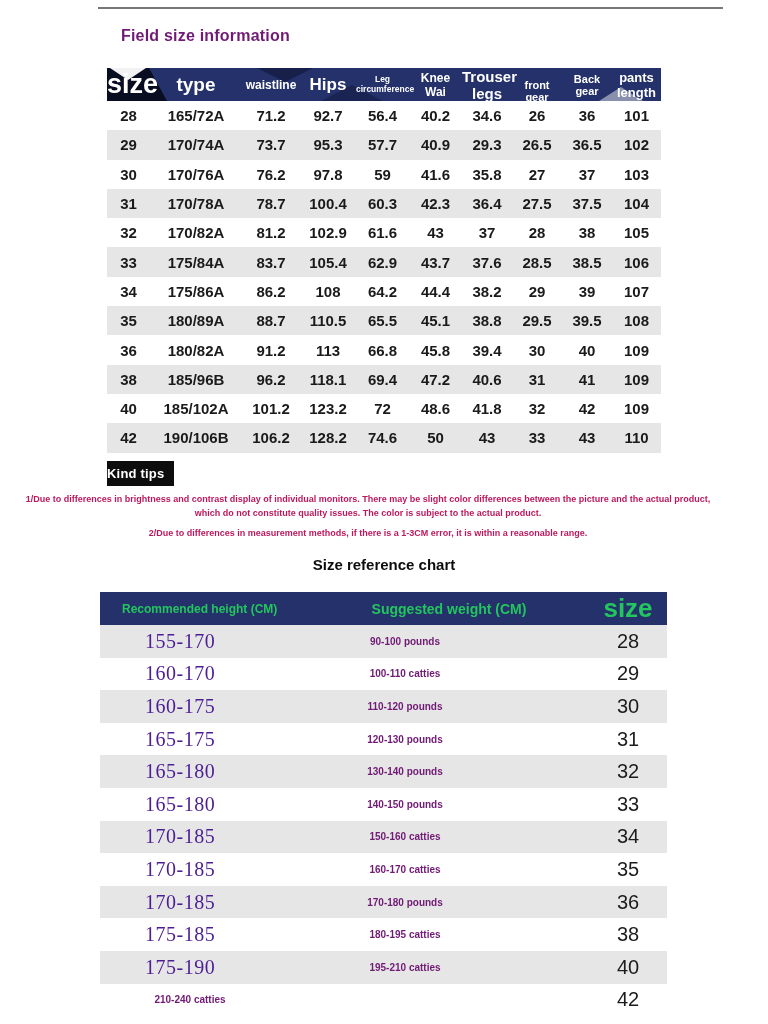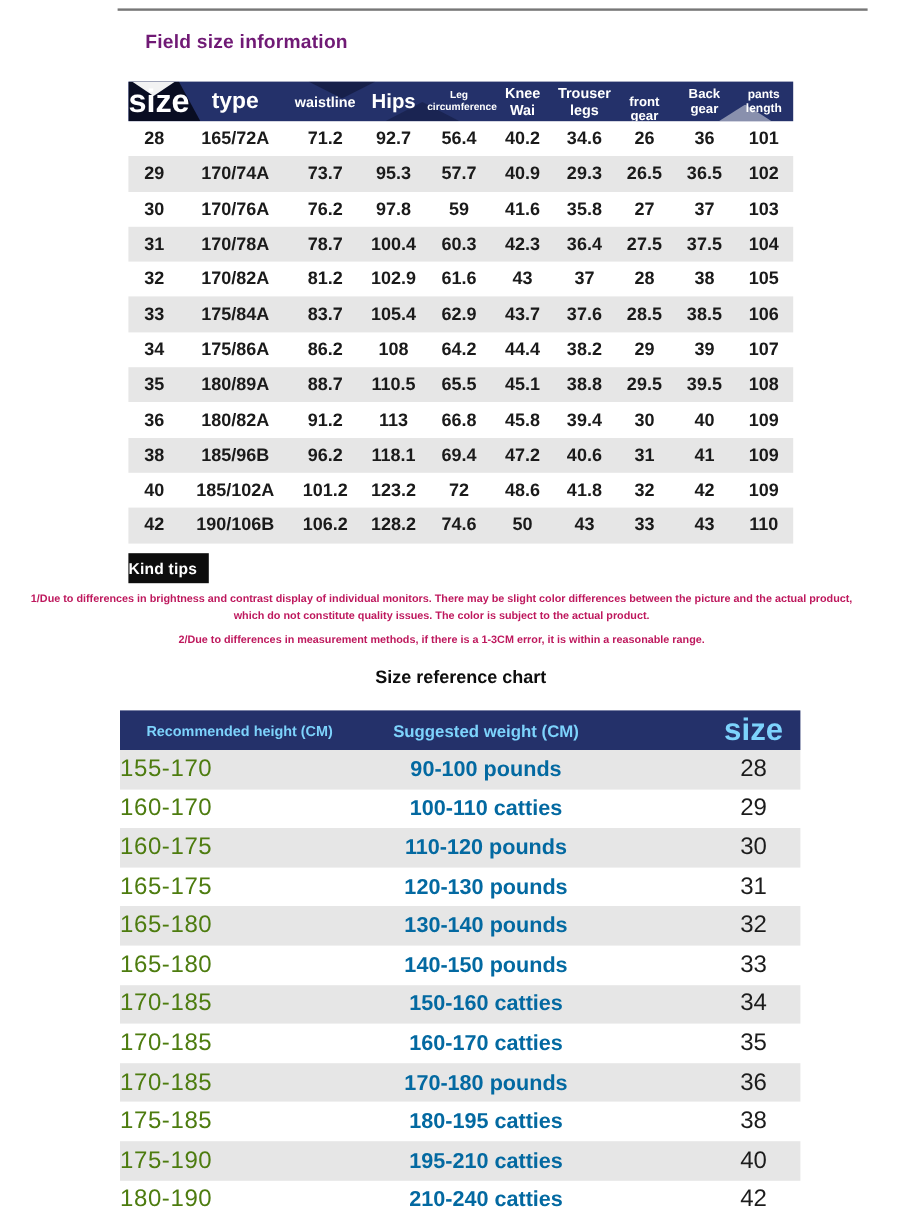--- a/index.html
+++ b/index.html
@@ -23,24 +23,24 @@
   .t1 .c0{width:43px} .t1 .c1{width:92px} .t1 .c2{width:58px} .t1 .c3{width:56px}
   .t1 .c4{width:53px} .t1 .c5{width:53px} .t1 .c6{width:50px} .t1 .c7{width:50px}
   .t1 .c8{width:50px} .t1 .c9{width:49px}
 
   .h-size  { font-size:27px; line-height:33px; }
   .h-type  { font-size:19px; }
   .h-waist { font-size:12px; }
   .h-hips  { font-size:17px; }
   .h-leg   { font-size:8.5px; line-height:1.15; }
   .h-knee  { font-size:12px; }
-  .h-trouser{ font-size:12px; }
+  .h-trouser{ font-size:15px; }
   .h-front { font-size:11px;margin-top:13px; }
   .h-back  { font-size:11px; }
-  .h-pants { font-size:10px; }
+  .h-pants { font-size:13px; }
 
   .deco { position:absolute; z-index:1; }
   .deco-dark  { left:0; top:0; width:60px; height:33px; background:#090d22;
                 clip-path:polygon(0 0,42px 0,60px 33px,0 33px); }
   .deco-wedge { left:3px; top:0; width:36px; height:12px; background:rgba(255,255,255,.95);
                 clip-path:polygon(0 0,100% 0,50% 100%); z-index:2; }
   .deco-tri1  { left:150px; top:0; width:56px; height:14px; background:rgba(8,13,36,.45);
                 clip-path:polygon(0 0,100% 0,50% 100%); }
   .deco-tri2  { left:214px; bottom:0; width:62px; height:16px; background:rgba(8,13,36,.35);
                 clip-path:polygon(50% 0,100% 100%,0 100%); }
@@ -58,29 +58,29 @@
     line-height:25px; letter-spacing:.2px;
   }
   .tips { position:absolute; left:12px; top:493px; width:712px; text-align:center; color:#be185d; }
   .tips p { margin:0 0 7px 0; font-size:9px; line-height:1.5; font-weight:bold; }
 
   
   .title2 { position:absolute; left:0; top:556px; width:768px; margin:0; text-align:center;
             font-size:15px; font-weight:bold; color:#0d0d0d; }
 
   .t2 { position:absolute; left:100px; top:592px; width:567px; }
-  .t2-header { display:flex; align-items:center; height:33px; background:var(--navy,#24316a); color:#7dd3fc; }
+  .t2-header { display:flex; align-items:center; height:33px; background:var(--navy,#24316a); color:#22c55e;gap:44px; }
   .t2-header .c0 { width:215px; padding-left:22px; font-size:12px; font-weight:bold; }
   .t2-header .c1 { width:180px; text-align:center; font-size:14px; font-weight:bold; }
   .t2-header .c2 { width:78px; margin-left:auto; text-align:center; font-size:26px; font-weight:bold; }
 
   .t2-body .row { display:flex; align-items:center; height:32.6px; }
   .t2-body .row:nth-child(odd) { background:var(--stripe,#e6e6e6); }
-  .t2-body .c0 { width:215px; font-size:20px; letter-spacing:.5px; color:#4d7c0f; }
-  .t2-body .c1 { width:180px; text-align:center; font-size:18px; font-weight:bold; color:#0369a1; }
+  .t2-body .c0 { width:215px; padding-left:45px; font-size:20px; letter-spacing:.5px; color:#4c1d95;font-family:Liberation Serif, serif; }
+  .t2-body .c1 { width:180px; text-align:center; font-size:10px; font-weight:bold; color:#701a75; }
   .t2-body .c2 { width:78px; margin-left:auto; text-align:center; font-size:20px; color:#1c1c1c; }
 </style>
 </head>
 <body style="--navy: #24316a; --stripe: #e6e6e6; --tipsbg: #0d0d0d; --rule: #777777;">
 
 <div class="page">
 
   <div class="top-rule"></div>
 
   <h2 class="title1">Field size information</h2>
@@ -315,20 +315,19 @@
           <div class="c c0">175-185</div>
           <div class="c c1">180-195 catties</div>
           <div class="c c2">38</div>
         </div>
         <div class="row">
           <div class="c c0">175-190</div>
           <div class="c c1">195-210 catties</div>
           <div class="c c2">40</div>
         </div>
         <div class="row">
-          <div class="c c0">180-190</div>
           <div class="c c1">210-240 catties</div>
           <div class="c c2">42</div>
         </div>
       </div>
   </div>
 
 </div>
 
 </body></html>

